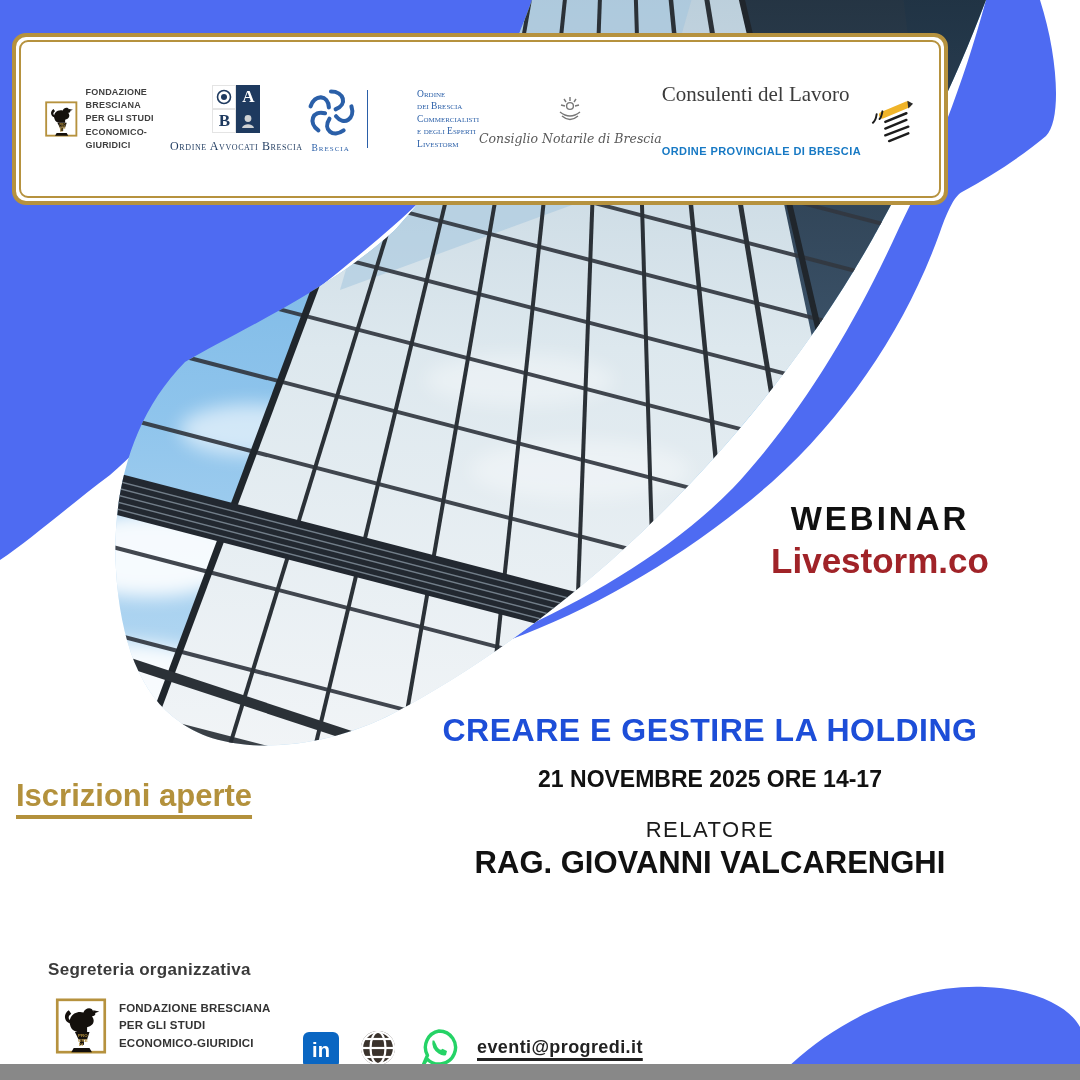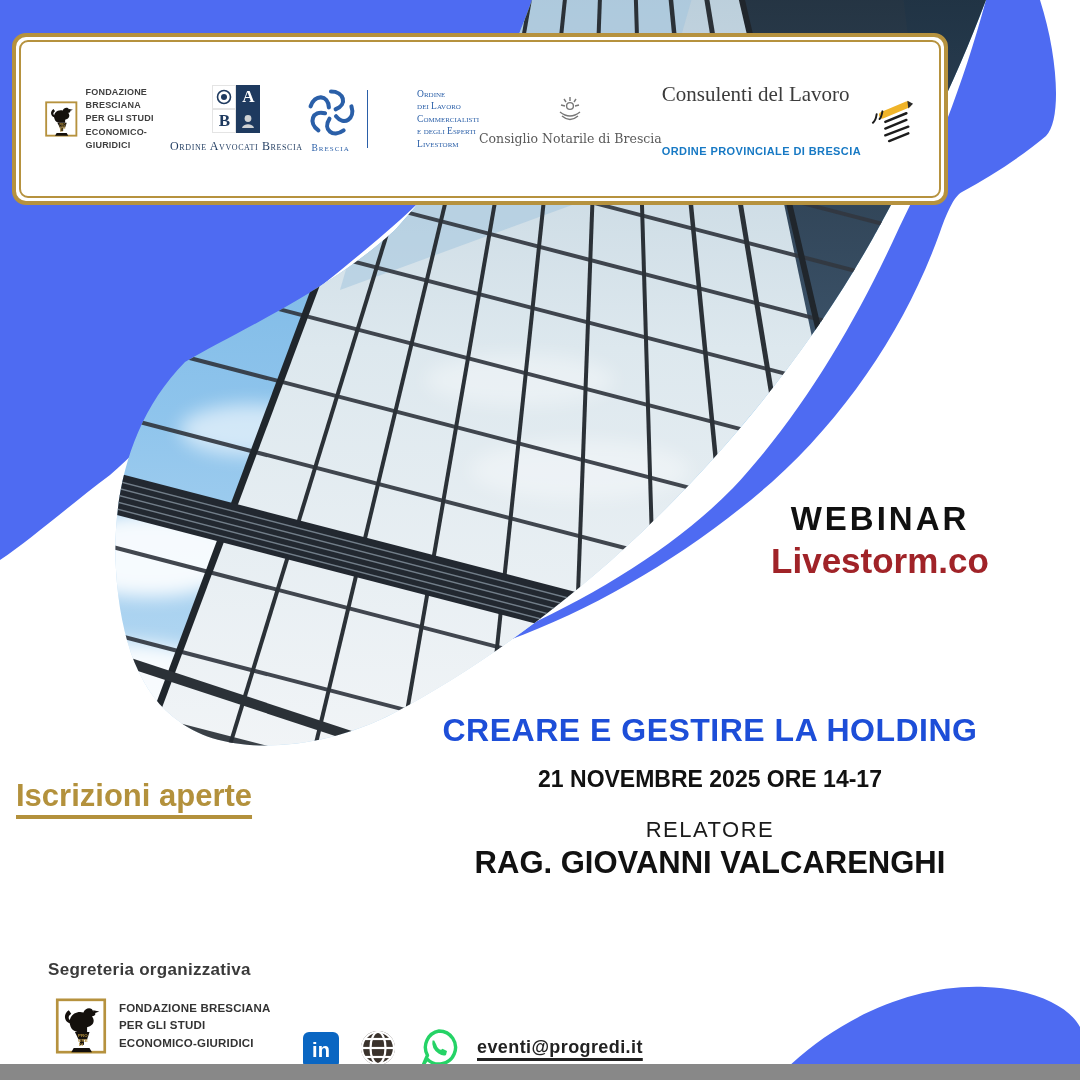--- a/index.html
+++ b/index.html
@@ -19,21 +19,21 @@
   .oab-sq{display:flex;align-items:center;justify-content:center;font-family:"Liberation Serif",serif;
           font-size:17px;font-weight:bold;}
   .oab-caption{margin-top:6px;font-family:"Liberation Serif",serif;font-variant:small-caps;
           font-size:12px;color:#1e3a5f;letter-spacing:.6px;white-space:nowrap;}
   .odcec{display:flex;align-items:center;gap:8px;}
   .odcec-city{font-size:9.5px;color:#2a5fa8;letter-spacing:1px;margin-top:2px;font-variant:small-caps;
           font-family:"Liberation Serif",serif;}
   .odcec-div{width:1.5px;height:58px;background:#2a5fa8;}
   .odcec-lines{font-size:9.5px;color:#2a5fa8;line-height:1.3;font-variant:small-caps;
           font-family:"Liberation Serif",serif;white-space:nowrap;margin-left:41px;}
-  .notarile-caption{margin-top:4px;font-family:"DejaVu Serif","Liberation Serif",serif;
+  .notarile-caption{margin-top:4px;font-family:"DejaVu Serif","Liberation Serif",serif;font-style:italic;
           font-size:12.5px;color:#5a5a5a;white-space:nowrap;}
   .consul-title{font-family:"Liberation Serif",serif;font-size:21px;color:#3c3c3c;white-space:nowrap;}
   .consul-sub{font-size:11px;font-weight:bold;color:#1779c4;letter-spacing:.4px;margin-top:18px;white-space:nowrap;}
   
   .ovl{position:absolute;text-align:center;z-index:6;}
   .webinar{left:750px;top:500px;width:260px;font-size:33px;font-weight:700;letter-spacing:3px;color:#101010;}
   .platform{left:735px;top:541px;width:290px;font-size:35px;font-weight:800;color:#a02328;}
   .evt-title{left:415px;top:712px;width:590px;font-size:32px;font-weight:800;color:#1d4ed8;letter-spacing:.5px;}
   .evt-date{left:415px;top:766px;width:590px;font-size:23px;font-weight:800;color:#111;}
   .evt-rel{left:415px;top:817px;width:590px;font-size:22px;font-weight:500;color:#1a1a1a;letter-spacing:1.5px;}
@@ -201,21 +201,21 @@
               <path d="M0,-23 C14,-23 18,-9 5,-4" transform="rotate(144)"></path>
               <path d="M0,-23 C14,-23 18,-9 5,-4" transform="rotate(216)"></path>
               <path d="M0,-23 C14,-23 18,-9 5,-4" transform="rotate(288)"></path>
             </g>
           </svg>
           <div class="odcec-city">Brescia</div>
         </div>
         <div class="odcec-div"></div>
         <div class="odcec-lines">
           <div>Ordine</div>
-          <div>dei Lavoro</div>
+          <div>dei Brescia</div>
           <div>Commercialisti</div>
           <div>e degli Esperti</div>
           <div>Livestorm</div>
         </div>
       </div>
 
       <div class="col">
         <svg width="30" height="34" viewBox="-15 -17 30 34">
           <g stroke="#777" stroke-width="1.4" fill="none">
             <circle cx="0" cy="-4" r="3.4"></circle>

